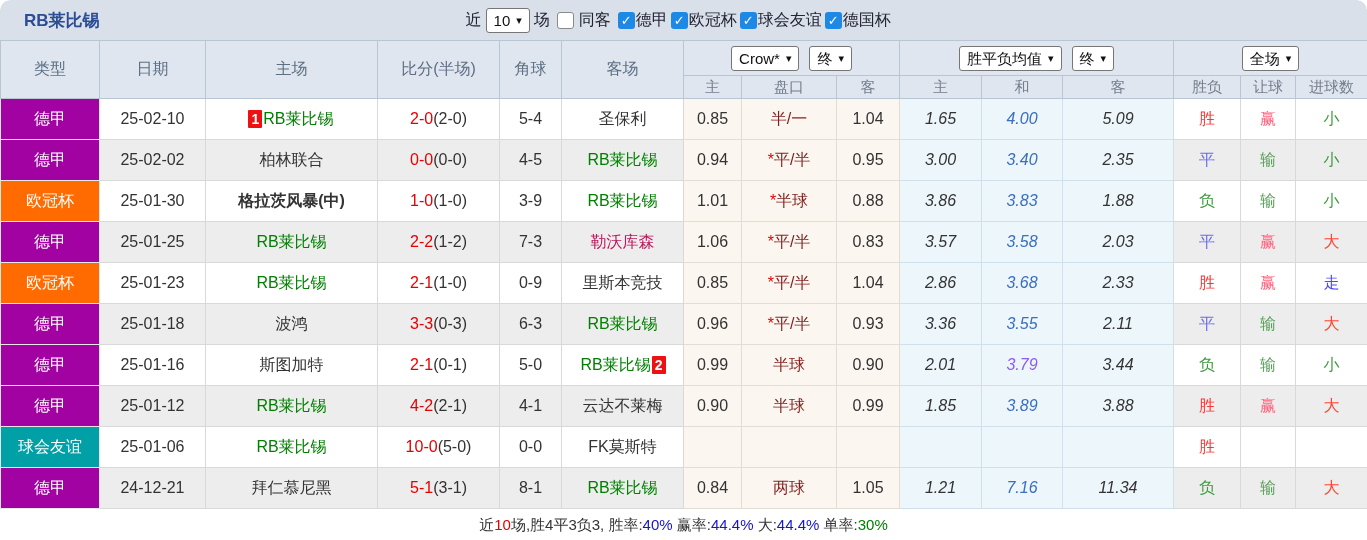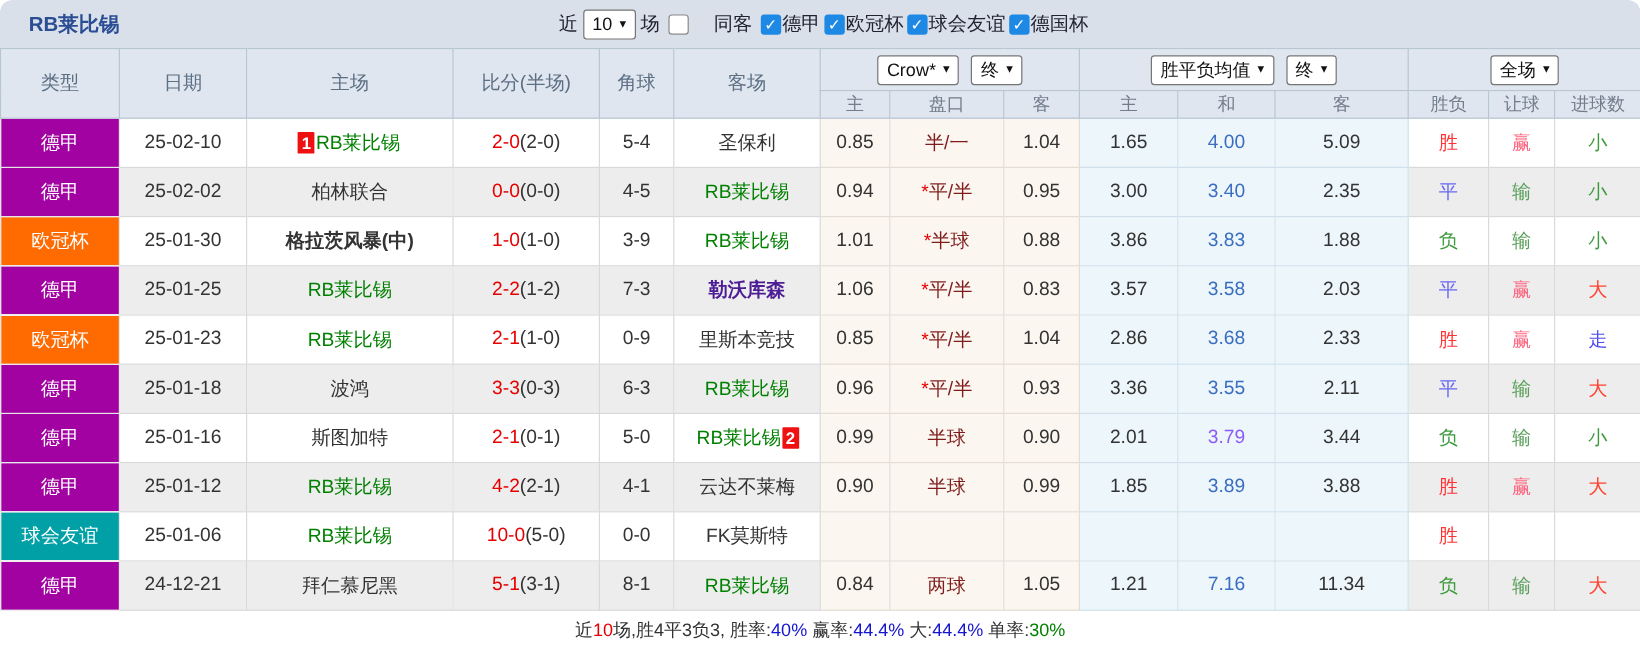--- a/index.html
+++ b/index.html
@@ -23,21 +23,21 @@
   col{}
   th{background:#dfe6ef;border:1px solid #b8c5d3;font-weight:normal;color:#5d6f84;font-size:16px;padding:0;}
   .th-group{height:34px;}
   .th-sub{height:22px;font-size:15px;color:#737d8c;}
   .grp{display:flex;align-items:center;justify-content:center;gap:10px;}
   td{border:1px solid #d9d9d9;text-align:center;font-size:16px;color:#333;padding:0;height:40px;
     overflow:hidden;white-space:nowrap;}
   tr.alt td.swatch-alt{background:#ededed;}
   td.c-type{color:#fff;font-size:16px;border-color:#e6e6e6;}
   td.c-odds{background:#fbf6ef;border-color:#e3ddd4;}
-  td.c-avg{background:#edf6fb;border-color:#cfe0ec;}
+  td.c-avg{background:#edf6fb;border-color:#cfe0ec;font-style:italic;}
   .rank{display:none;background:#ee1111;color:#fff;font-size:14px;font-weight:bold;
     padding:0 3px;line-height:18px;border-radius:1px;}
   .rank.show{display:inline-block;}
   .tname{padding:0 1px;}
   .score-main{color:#e60000;}
   .star{color:#e60000;}
   .hcap{color:#7f1d1d;}
   
   .footer{height:32px;display:flex;align-items:center;justify-content:center;font-size:15px;color:#333;}
   .footer span{white-space:pre;}
@@ -51,21 +51,21 @@
     <span class="title">RB莱比锡</span>
     <span class="controls">
       <span>近</span>
       <span class="sel">
         <span>10</span>
         <span class="chev">▾</span>
       </span>
       <span>场</span>
       <span class="fl">
         <span class="cb off"></span>
-        <span style="margin-left:20px">同客</span>
+        <span style="margin-left:4px">同客</span>
       </span>
       <span id="league-filters"><span class="fl">
             <span class="cb on">✓</span>
             <span>德甲</span>
           </span><span class="fl">
             <span class="cb on">✓</span>
             <span>欧冠杯</span>
           </span><span class="fl">
             <span class="cb on">✓</span>
             <span>球会友谊</span>
@@ -227,21 +227,21 @@
     <td class="c-type" style="background: rgb(161, 2, 161);">德甲</td>
     <td class="swatch-alt">25-01-25</td>
     <td class="swatch-alt">
       <span class="tname" style="color: rgb(0, 128, 0);">RB莱比锡</span>
     </td>
     <td class="swatch-alt">
       <span class="score-main">2-2</span><span class="score-half">(1-2)</span>
     </td>
     <td class="swatch-alt">7-3</td>
     <td class="swatch-alt">
-      <span class="tname" style="color: #4c1d95; font-weight: bold;">勒沃库森</span>
+      <span class="tname" style="color: #be185d;">勒沃库森</span>
     </td>
     <td class="c-odds">1.06</td>
     <td class="c-odds">
       <span class="star">*</span><span class="hcap">平/半</span>
     </td>
     <td class="c-odds">0.83</td>
     <td class="c-avg">3.57</td>
     <td class="c-avg" style="color: rgb(58, 110, 192);">3.58</td>
     <td class="c-avg">2.03</td>
     <td class="swatch-alt" style="color: rgb(106, 106, 240);">平</td>

